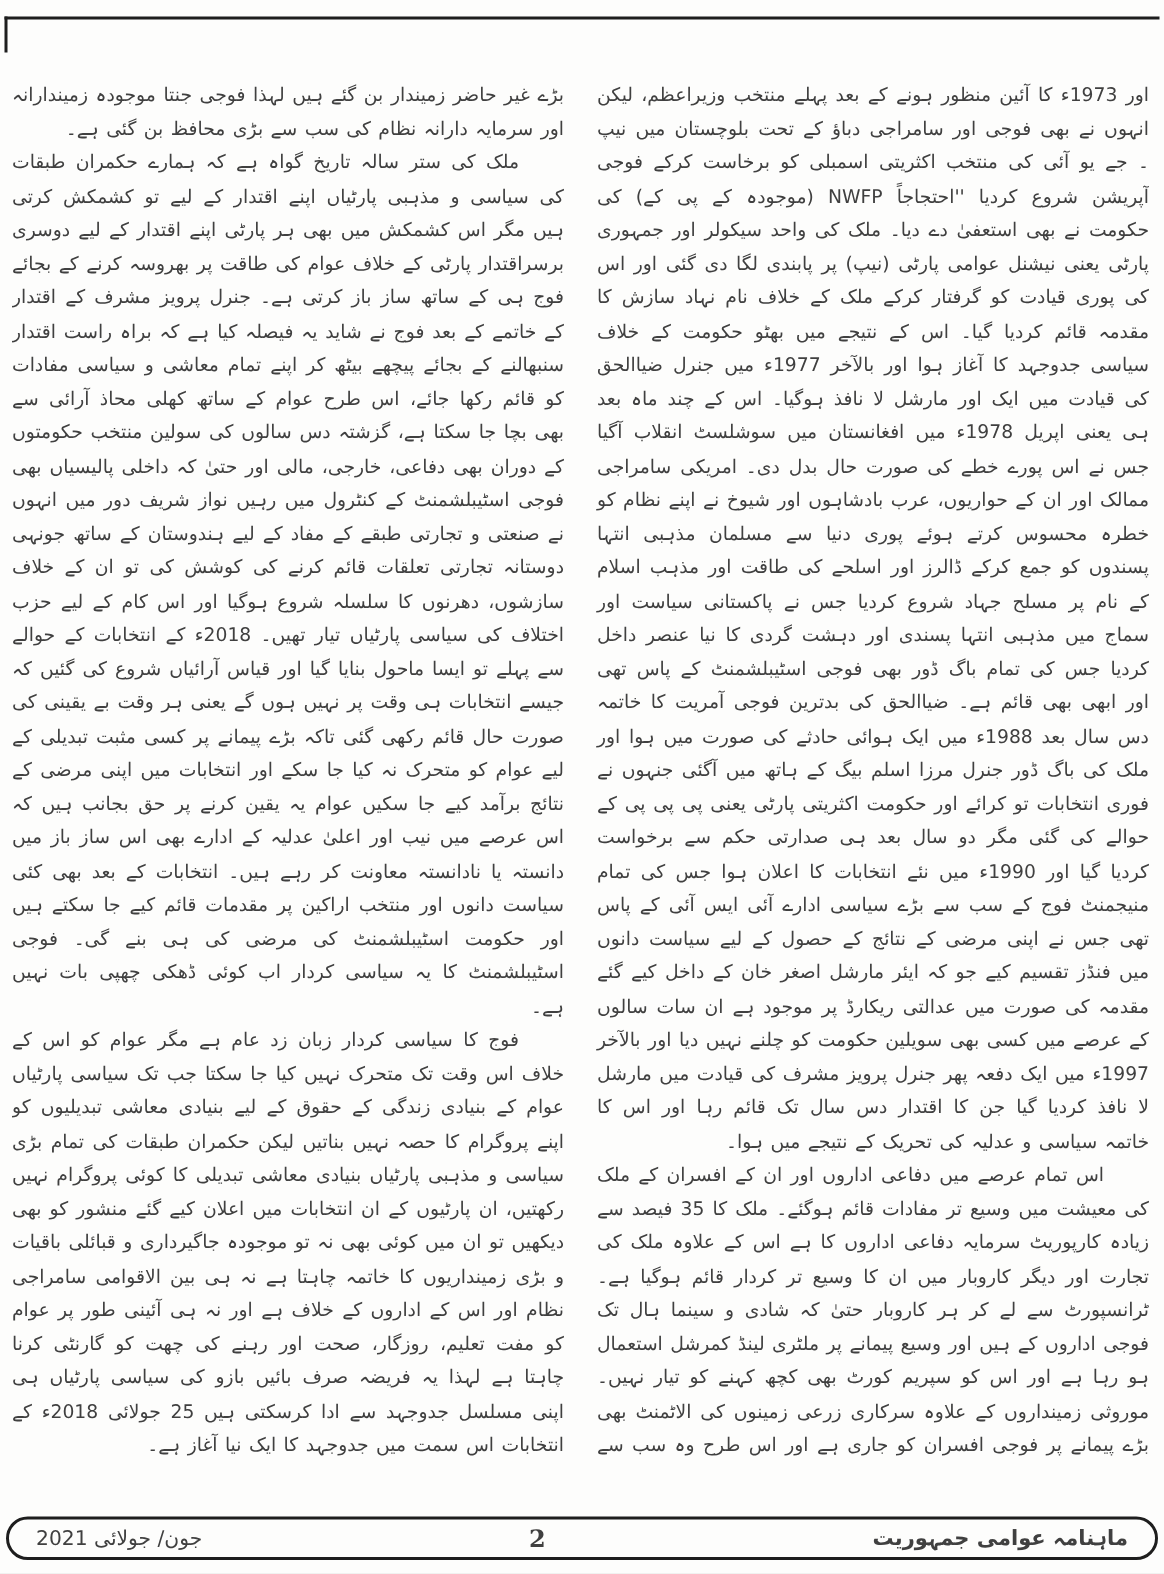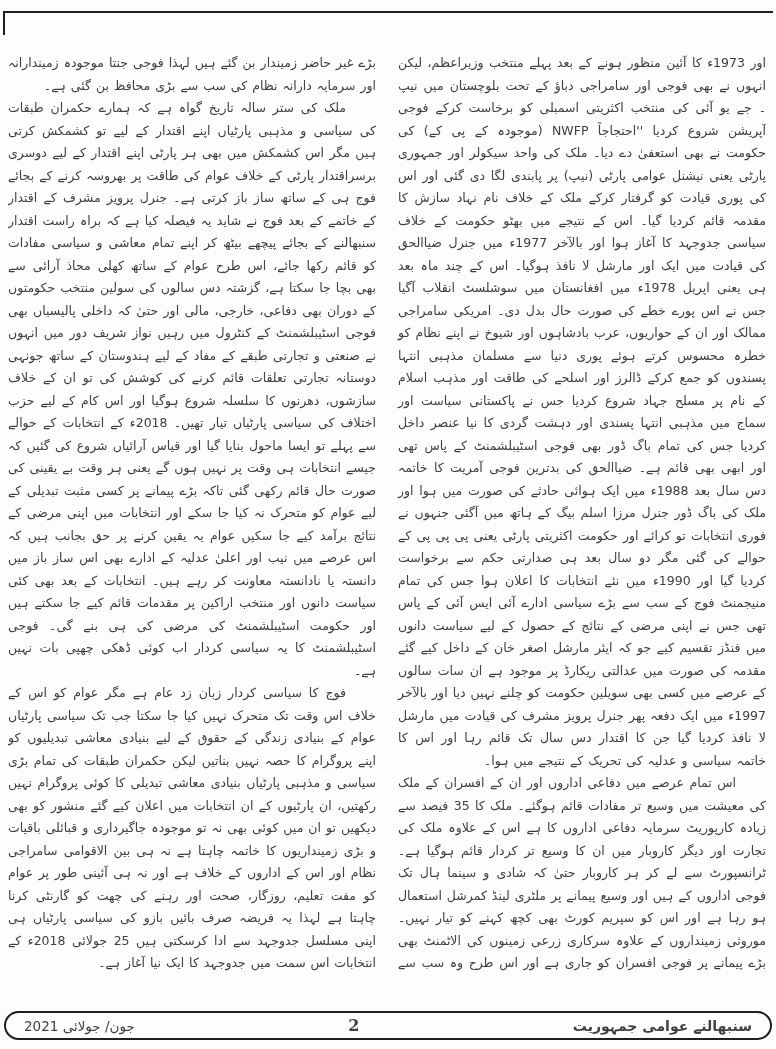--- a/index.html
+++ b/index.html
@@ -95,18 +95,18 @@
 
   <div class="article">
     <p>اور 1973ء کا آئین منظور ہونے کے بعد پہلے منتخب وزیراعظم، لیکن انہوں نے بھی فوجی اور سامراجی دباؤ کے تحت بلوچستان میں نیپ ۔ جے یو آئی کی منتخب اکثریتی اسمبلی کو برخاست کرکے فوجی آپریشن شروع کردیا ''احتجاجاً NWFP (موجودہ کے پی کے) کی حکومت نے بھی استعفیٰ دے دیا۔ ملک کی واحد سیکولر اور جمہوری پارٹی یعنی نیشنل عوامی پارٹی (نیپ) پر پابندی لگا دی گئی اور اس کی پوری قیادت کو گرفتار کرکے ملک کے خلاف نام نہاد سازش کا مقدمہ قائم کردیا گیا۔ اس کے نتیجے میں بھٹو حکومت کے خلاف سیاسی جدوجہد کا آغاز ہوا اور بالآخر 1977ء میں جنرل ضیاالحق کی قیادت میں ایک اور مارشل لا نافذ ہوگیا۔ اس کے چند ماہ بعد ہی یعنی اپریل 1978ء میں افغانستان میں سوشلسٹ انقلاب آگیا جس نے اس پورے خطے کی صورت حال بدل دی۔ امریکی سامراجی ممالک اور ان کے حواریوں، عرب بادشاہوں اور شیوخ نے اپنے نظام کو خطرہ محسوس کرتے ہوئے پوری دنیا سے مسلمان مذہبی انتہا پسندوں کو جمع کرکے ڈالرز اور اسلحے کی طاقت اور مذہب اسلام کے نام پر مسلح جہاد شروع کردیا جس نے پاکستانی سیاست اور سماج میں مذہبی انتہا پسندی اور دہشت گردی کا نیا عنصر داخل کردیا جس کی تمام باگ ڈور بھی فوجی اسٹیبلشمنٹ کے پاس تھی اور ابھی بھی قائم ہے۔ ضیاالحق کی بدترین فوجی آمریت کا خاتمہ دس سال بعد 1988ء میں ایک ہوائی حادثے کی صورت میں ہوا اور ملک کی باگ ڈور جنرل مرزا اسلم بیگ کے ہاتھ میں آگئی جنہوں نے فوری انتخابات تو کرائے اور حکومت اکثریتی پارٹی یعنی پی پی پی کے حوالے کی گئی مگر دو سال بعد ہی صدارتی حکم سے برخواست کردیا گیا اور 1990ء میں نئے انتخابات کا اعلان ہوا جس کی تمام منیجمنٹ فوج کے سب سے بڑے سیاسی ادارے آئی ایس آئی کے پاس تھی جس نے اپنی مرضی کے نتائج کے حصول کے لیے سیاست دانوں میں فنڈز تقسیم کیے جو کہ ایئر مارشل اصغر خان کے داخل کیے گئے مقدمہ کی صورت میں عدالتی ریکارڈ پر موجود ہے ان سات سالوں کے عرصے میں کسی بھی سویلین حکومت کو چلنے نہیں دیا اور بالآخر 1997ء میں ایک دفعہ پھر جنرل پرویز مشرف کی قیادت میں مارشل لا نافذ کردیا گیا جن کا اقتدار دس سال تک قائم رہا اور اس کا خاتمہ سیاسی و عدلیہ کی تحریک کے نتیجے میں ہوا۔</p>
     <p class="indent">اس تمام عرصے میں دفاعی اداروں اور ان کے افسران کے ملک کی معیشت میں وسیع تر مفادات قائم ہوگئے۔ ملک کا 35 فیصد سے زیادہ کارپوریٹ سرمایہ دفاعی اداروں کا ہے اس کے علاوہ ملک کی تجارت اور دیگر کاروبار میں ان کا وسیع تر کردار قائم ہوگیا ہے۔ ٹرانسپورٹ سے لے کر ہر کاروبار حتیٰ کہ شادی و سینما ہال تک فوجی اداروں کے ہیں اور وسیع پیمانے پر ملٹری لینڈ کمرشل استعمال ہو رہا ہے اور اس کو سپریم کورٹ بھی کچھ کہنے کو تیار نہیں۔ موروثی زمینداروں کے علاوہ سرکاری زرعی زمینوں کی الاٹمنٹ بھی بڑے پیمانے پر فوجی افسران کو جاری ہے اور اس طرح وہ سب سے بڑے غیر حاضر زمیندار بن گئے ہیں لہذا فوجی جنتا موجودہ زمیندارانہ اور سرمایہ دارانہ نظام کی سب سے بڑی محافظ بن گئی ہے۔</p>
     <p class="indent">ملک کی ستر سالہ تاریخ گواہ ہے کہ ہمارے حکمران طبقات کی سیاسی و مذہبی پارٹیاں اپنے اقتدار کے لیے تو کشمکش کرتی ہیں مگر اس کشمکش میں بھی ہر پارٹی اپنے اقتدار کے لیے دوسری برسراقتدار پارٹی کے خلاف عوام کی طاقت پر بھروسہ کرنے کے بجائے فوج ہی کے ساتھ ساز باز کرتی ہے۔ جنرل پرویز مشرف کے اقتدار کے خاتمے کے بعد فوج نے شاید یہ فیصلہ کیا ہے کہ براہ راست اقتدار سنبھالنے کے بجائے پیچھے بیٹھ کر اپنے تمام معاشی و سیاسی مفادات کو قائم رکھا جائے، اس طرح عوام کے ساتھ کھلی محاذ آرائی سے بھی بچا جا سکتا ہے، گزشتہ دس سالوں کی سولین منتخب حکومتوں کے دوران بھی دفاعی، خارجی، مالی اور حتیٰ کہ داخلی پالیسیاں بھی فوجی اسٹیبلشمنٹ کے کنٹرول میں رہیں نواز شریف دور میں انہوں نے صنعتی و تجارتی طبقے کے مفاد کے لیے ہندوستان کے ساتھ جونہی دوستانہ تجارتی تعلقات قائم کرنے کی کوشش کی تو ان کے خلاف سازشوں، دھرنوں کا سلسلہ شروع ہوگیا اور اس کام کے لیے حزب اختلاف کی سیاسی پارٹیاں تیار تھیں۔ 2018ء کے انتخابات کے حوالے سے پہلے تو ایسا ماحول بنایا گیا اور قیاس آرائیاں شروع کی گئیں کہ جیسے انتخابات ہی وقت پر نہیں ہوں گے یعنی ہر وقت بے یقینی کی صورت حال قائم رکھی گئی تاکہ بڑے پیمانے پر کسی مثبت تبدیلی کے لیے عوام کو متحرک نہ کیا جا سکے اور انتخابات میں اپنی مرضی کے نتائج برآمد کیے جا سکیں عوام یہ یقین کرنے پر حق بجانب ہیں کہ اس عرصے میں نیب اور اعلیٰ عدلیہ کے ادارے بھی اس ساز باز میں دانستہ یا نادانستہ معاونت کر رہے ہیں۔ انتخابات کے بعد بھی کئی سیاست دانوں اور منتخب اراکین پر مقدمات قائم کیے جا سکتے ہیں اور حکومت اسٹیبلشمنٹ کی مرضی کی ہی بنے گی۔ فوجی اسٹیبلشمنٹ کا یہ سیاسی کردار اب کوئی ڈھکی چھپی بات نہیں ہے۔</p>
     <p class="indent">فوج کا سیاسی کردار زبان زد عام ہے مگر عوام کو اس کے خلاف اس وقت تک متحرک نہیں کیا جا سکتا جب تک سیاسی پارٹیاں عوام کے بنیادی زندگی کے حقوق کے لیے بنیادی معاشی تبدیلیوں کو اپنے پروگرام کا حصہ نہیں بناتیں لیکن حکمران طبقات کی تمام بڑی سیاسی و مذہبی پارٹیاں بنیادی معاشی تبدیلی کا کوئی پروگرام نہیں رکھتیں، ان پارٹیوں کے ان انتخابات میں اعلان کیے گئے منشور کو بھی دیکھیں تو ان میں کوئی بھی نہ تو موجودہ جاگیرداری و قبائلی باقیات و بڑی زمینداریوں کا خاتمہ چاہتا ہے نہ ہی بین الاقوامی سامراجی نظام اور اس کے اداروں کے خلاف ہے اور نہ ہی آئینی طور پر عوام کو مفت تعلیم، روزگار، صحت اور رہنے کی چھت کو گارنٹی کرنا چاہتا ہے لہذا یہ فریضہ صرف بائیں بازو کی سیاسی پارٹیاں ہی اپنی مسلسل جدوجہد سے ادا کرسکتی ہیں 25 جولائی 2018ء کے انتخابات اس سمت میں جدوجہد کا ایک نیا آغاز ہے۔</p>
 
   </div>
 
   <div class="footer">
-    <span class="footer-name">سنبھالنے عوامی جمہوریت</span>
+    <span class="footer-name">ماہنامہ عوامی جمہوریت</span>
     <span class="footer-page">2</span>
     <span class="footer-date">جون/ جولائی 2021</span>
   </div>
 
 </div>
 
 </body></html>

